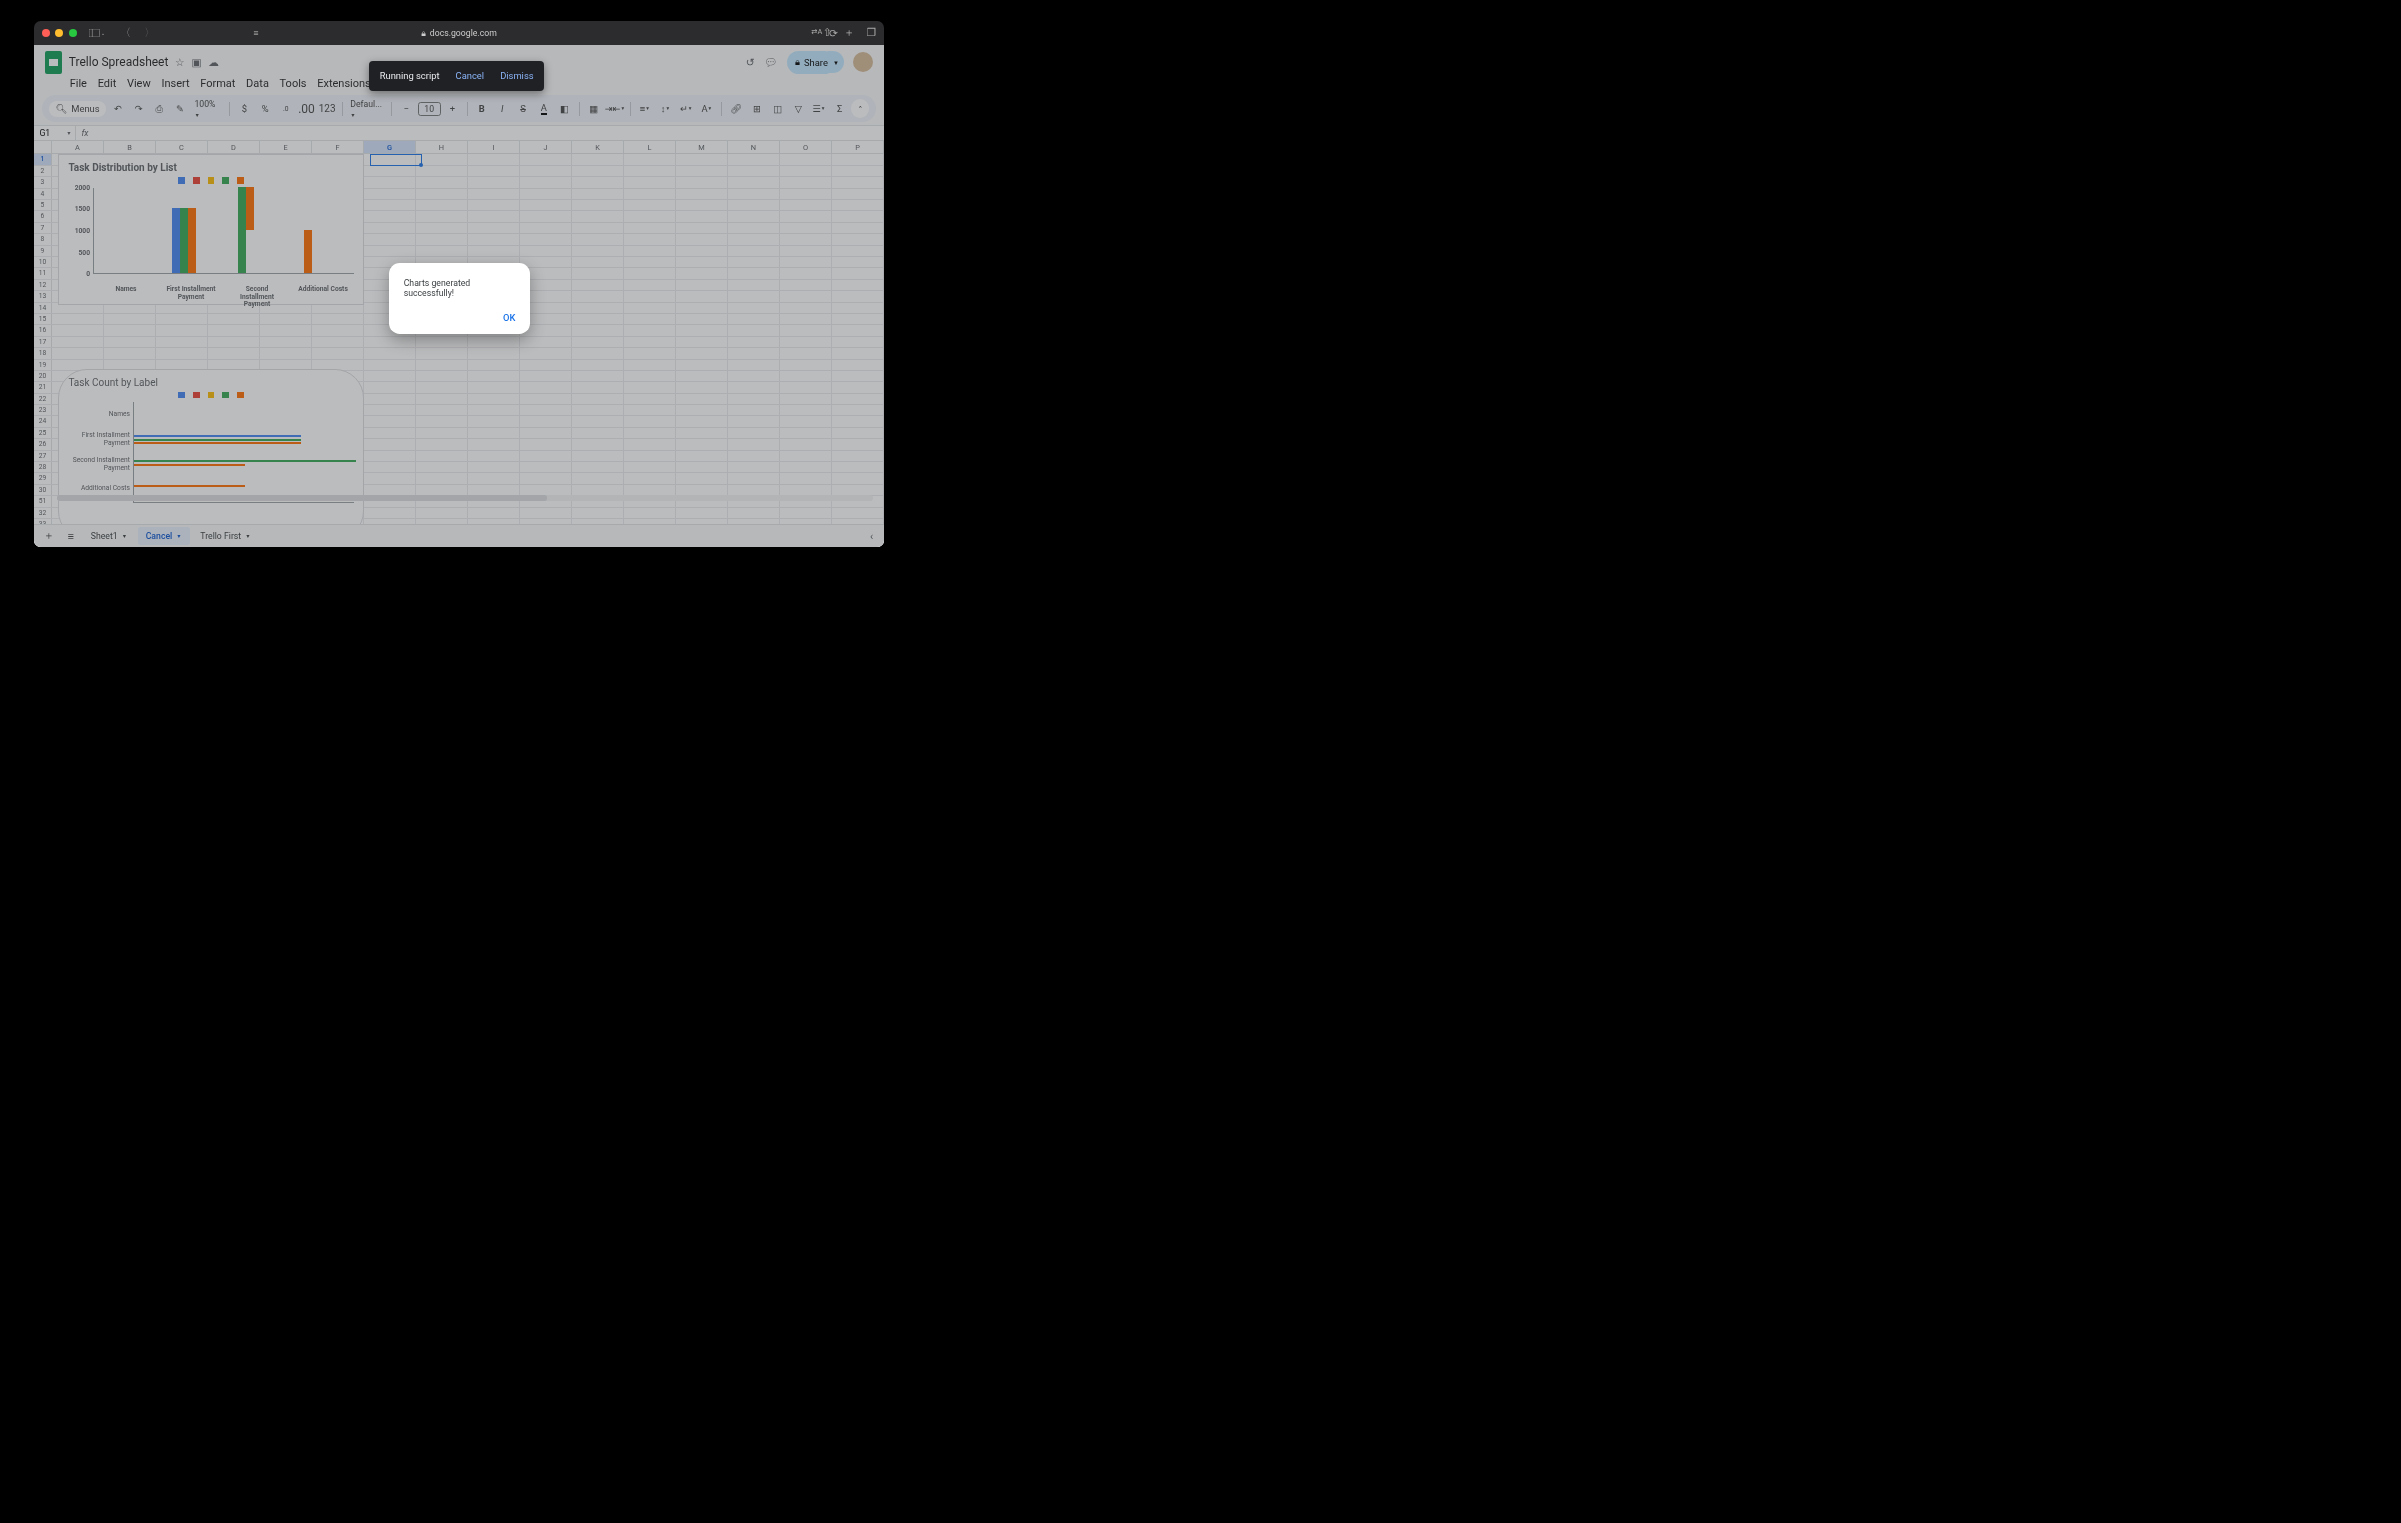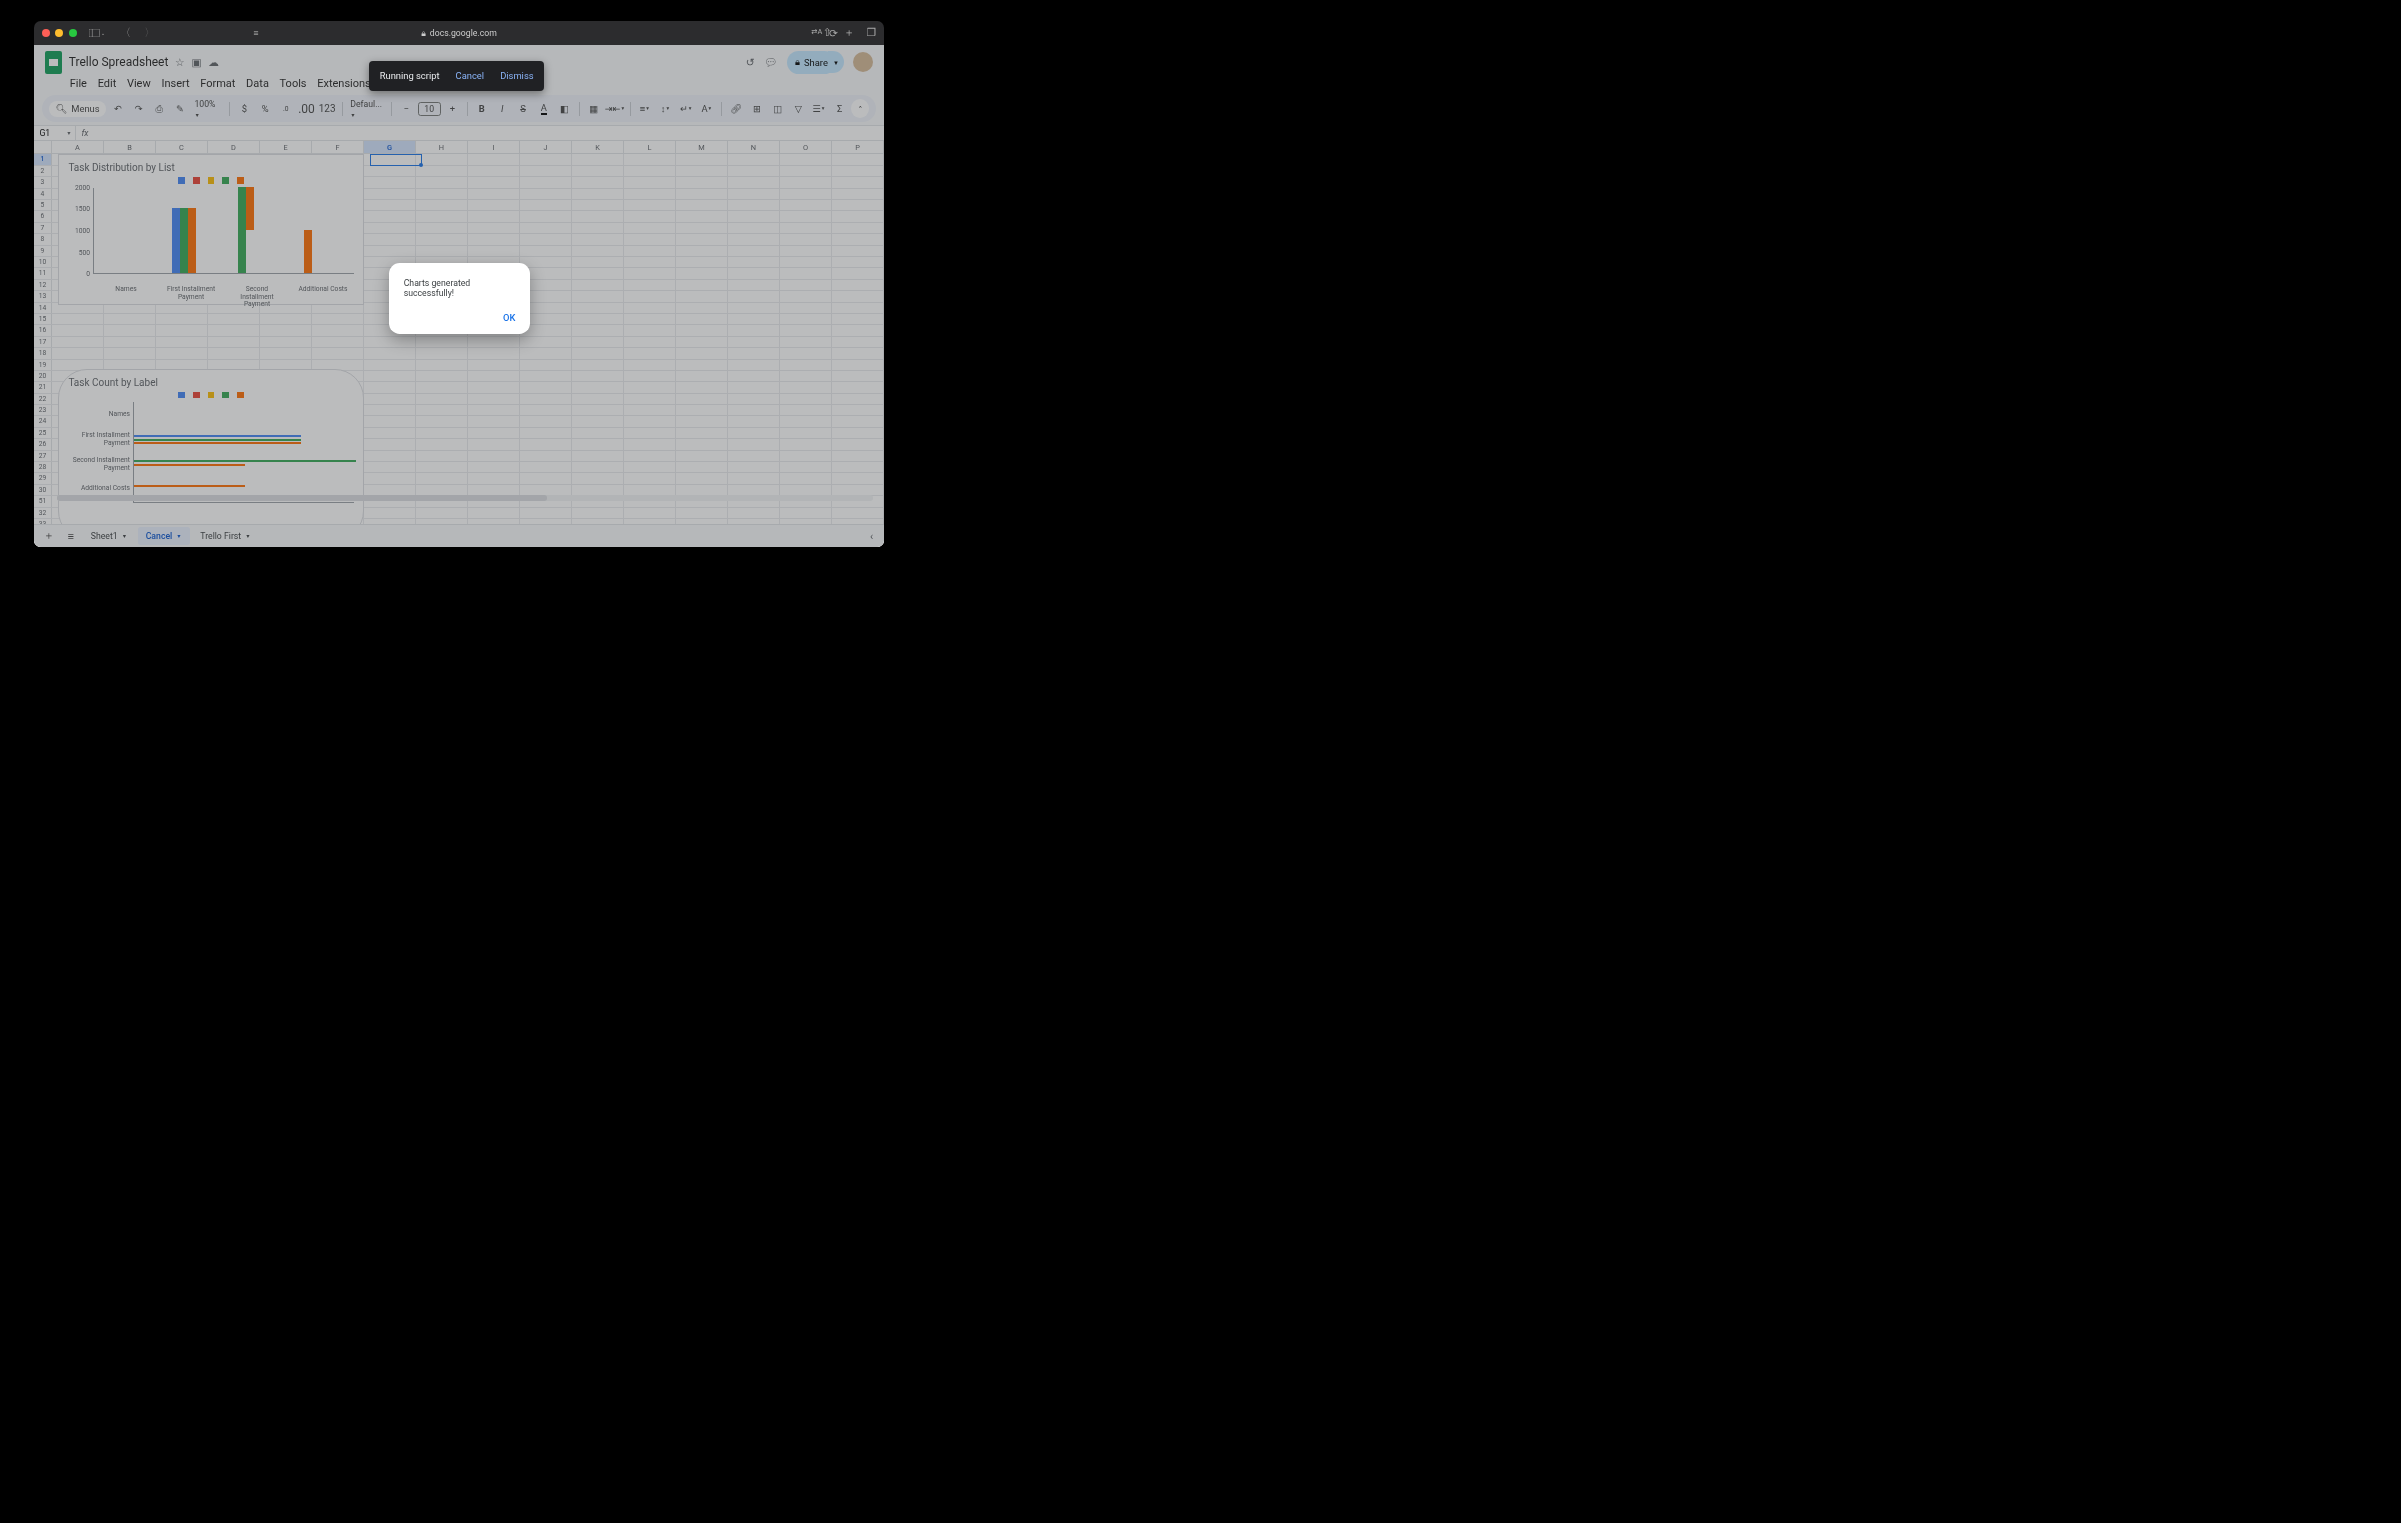--- a/index.html
+++ b/index.html
@@ -964,21 +964,21 @@
             <div class="cell-col"></div>
             <div class="cell-col"></div>
             <div class="cell-col"></div>
             <div class="cell-col"></div>
           </div>
         </div>
       </div>
 
     <div class="active-cell" style="left:336px; top:13.4px; width:52px; height:11.4px;"></div>
 
-    <div class="chart-box" style="left:24px; top:13.4px; width:306px; height:151px;">
+    <div class="chart-box" style="left:24px; top:13.4px; width:306px; height:151px;font-weight:bold;">
       <div class="chart-title">Task Distribution by List</div>
       <div class="legend-sw">
         <div class="sw c-blue"></div>
         <div class="sw c-red"></div>
         <div class="sw c-yellow"></div>
         <div class="sw c-green"></div>
         <div class="sw c-orange"></div>
       </div>
       <div class="barchart-area">
         <div class="y-axis" id="c1-yaxis">

